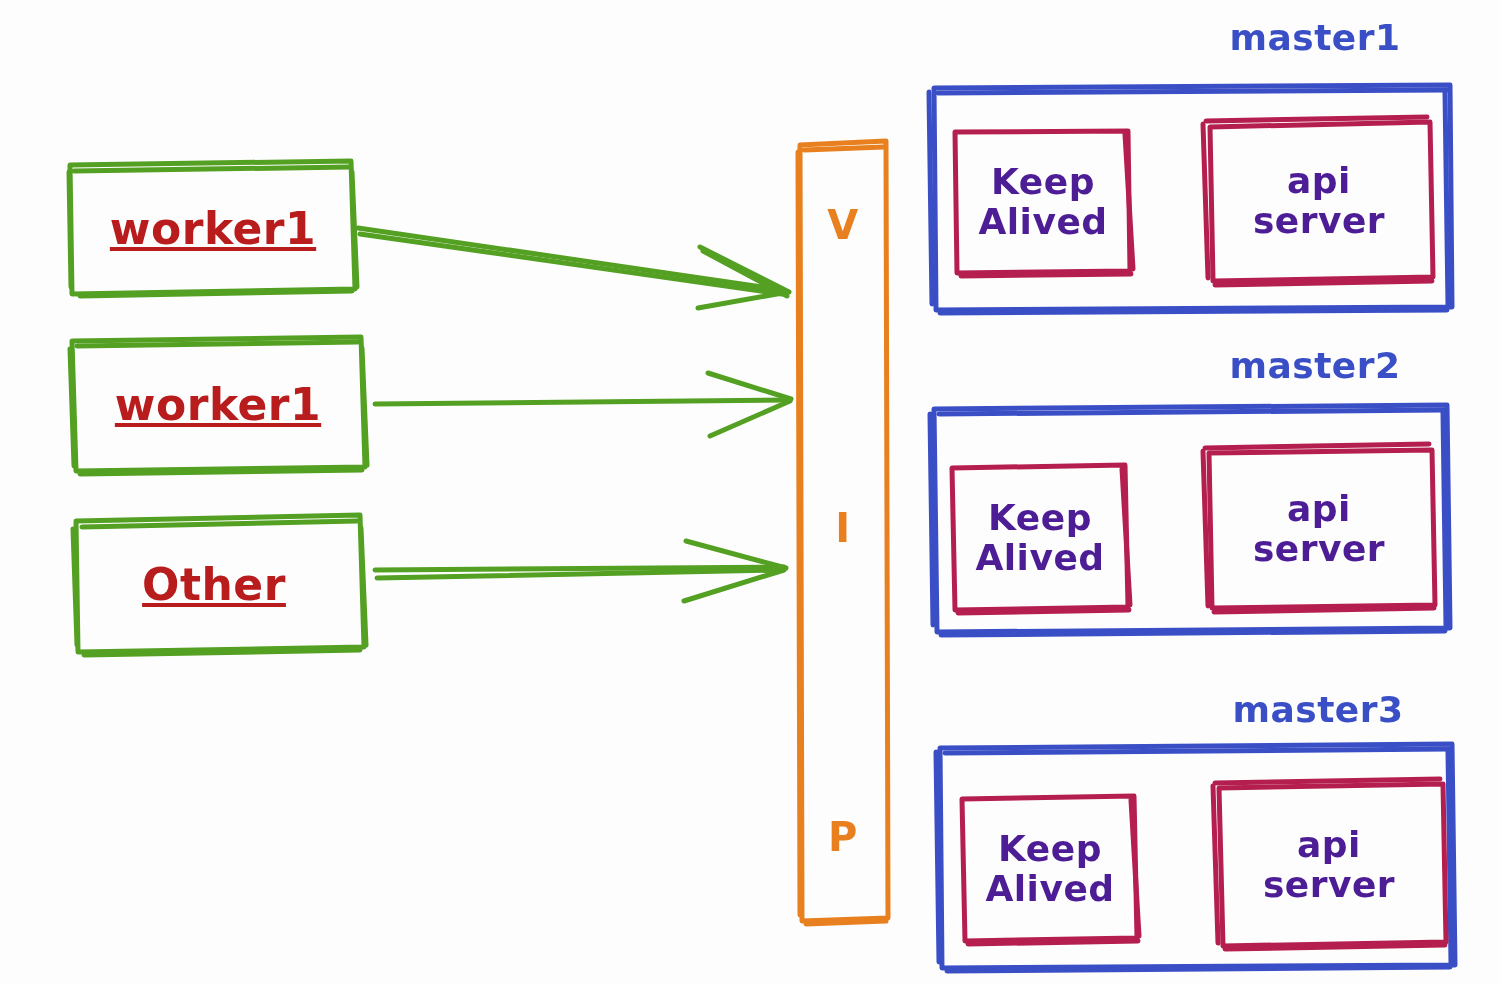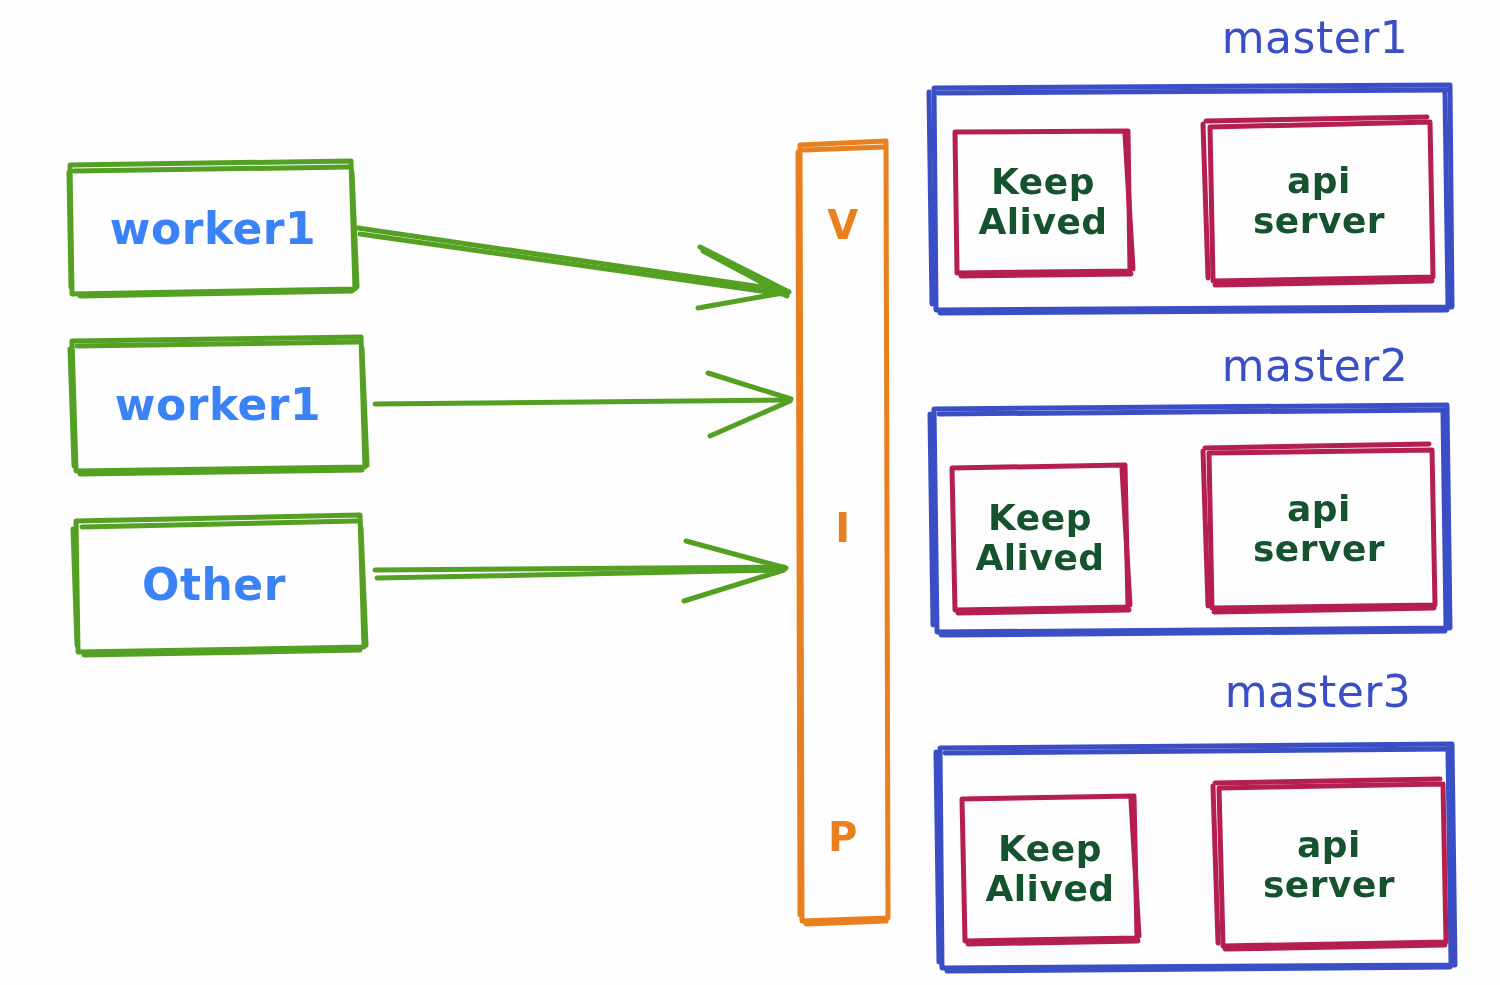--- a/index.html
+++ b/index.html
@@ -26,28 +26,28 @@
     display: flex;
     align-items: center;
     justify-content: center;
     text-align: center;
     line-height: 1.1;
     white-space: pre-line;
     user-select: none;
     font-weight: 600;
     letter-spacing: 0.5px;
   }
-  .green-text  { color: #3b82f6; }
+  .green-text  { color: #b91c1c; text-decoration: underline; }
   .orange-text { color: #e8801f; }
   .blue-text   { color: #3a4fc6; }
-  .crim-text   { color: #14532d; }
+  .crim-text   { color: #4c1d95; }
 
   .worker-label   { font-size: 44px; }
   .vip-letter     { font-size: 40px; font-weight: 700; }
-  .master-label   { font-size: 44px; font-weight: 400; }
+  .master-label   { font-size: 36px; font-weight: 700; }
   .pod-label      { font-size: 36px; }
 </style>
 </head>
 <body>
 
 <div id="canvas">
 
   <svg id="sketch" viewBox="0 0 1500 985">
     <g fill="none" stroke-linecap="round" stroke-linejoin="round">
 
@@ -168,21 +168,21 @@
   <div class="lbl worker-label green-text" style="left:74px; top:340px; width:288px; height:130px;">worker1</div>
 
   <div class="lbl worker-label green-text" style="left:72px; top:519px; width:284px; height:132px;">Other</div>
 
   <div class="lbl vip-letter orange-text" style="left:800px; top:200px; width:86px; height:50px;">V</div>
   <div class="lbl vip-letter orange-text" style="left:800px; top:503px; width:86px; height:50px;">I</div>
   <div class="lbl vip-letter orange-text" style="left:800px; top:812px; width:86px; height:50px;">P</div>
 
   <div class="lbl master-label blue-text" style="left:1195px; top:10px; width:240px; height:56px;">master1</div>
   <div class="lbl master-label blue-text" style="left:1195px; top:338px; width:240px; height:56px;">master2</div>
-  <div class="lbl master-label blue-text" style="left:1198px; top:664px; width:240px; height:56px;">master3</div>
+  <div class="lbl master-label blue-text" style="left:1198px; top:682px; width:240px; height:56px;">master3</div>
 
   <div class="lbl pod-label crim-text" style="left:957px; top:132px; width:172px; height:140px;">Keep
 Alived</div>
   <div class="lbl pod-label crim-text" style="left:1208px; top:124px; width:222px; height:154px;">api
 server</div>
 
   <div class="lbl pod-label crim-text" style="left:954px; top:467px; width:172px; height:142px;">Keep
 Alived</div>
   <div class="lbl pod-label crim-text" style="left:1207px; top:452px; width:224px; height:154px;">api
 server</div>

